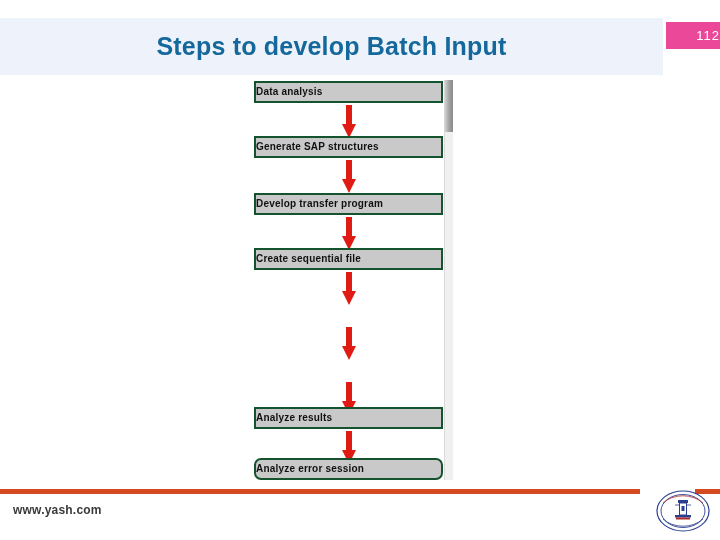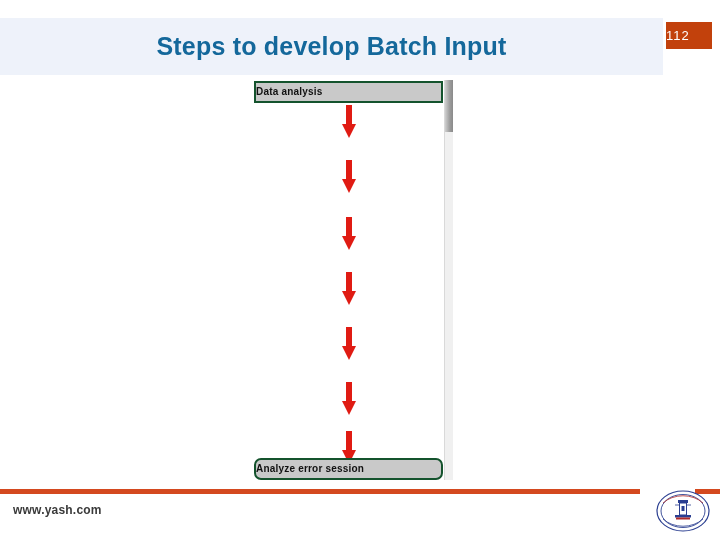--- a/index.html
+++ b/index.html
@@ -44,27 +44,27 @@
     font-size: 25px;
     font-weight: bold;
     color: #14689b;
     letter-spacing: 0.2px;
     white-space: nowrap;
   }
   .page-badge {
     position: absolute;
     left: 666px;
     top: 22px;
-    width: 46px;
+    width: 54px;
     height: 27px;
-    background: #c2410c;
+    background: #ec4899;
     color: #ffffff;
     font-size: 13px;
     line-height: 27px;
-    text-align: left;
+    text-align: right;
     letter-spacing: 1px;
   }
 
   
   .chart-image {
     position: absolute;
     left: 243px;
     top: 78px;
     width: 212px;
     height: 402px;
@@ -186,45 +186,49 @@
 
   <div class="chart-image">
     <div class="chart-inner">
 
       <div class="flow-node" style="top:3px;">Data analysis</div>
       <div class="flow-arrow" style="top:27px;">
         <div class="shaft"></div>
           <div class="head"></div>
       </div>
 
+      <div class="flow-node" style="top:58px;">Generate SAP structures</div>
       <div class="flow-arrow" style="top:82px;">
         <div class="shaft"></div>
           <div class="head"></div>
       </div>
 
+      <div class="flow-node" style="top:115px;">Develop transfer program</div>
       <div class="flow-arrow" style="top:139px;">
         <div class="shaft"></div>
           <div class="head"></div>
       </div>
 
+      <div class="flow-node" style="top:170px;">Create sequential file</div>
       <div class="flow-arrow" style="top:194px;">
         <div class="shaft"></div>
           <div class="head"></div>
       </div>
 
       <div class="flow-arrow" style="top:249px;">
         <div class="shaft"></div>
           <div class="head"></div>
       </div>
 
       <div class="flow-arrow" style="top:304px;">
         <div class="shaft"></div>
           <div class="head"></div>
       </div>
 
+      <div class="flow-node" style="top:329px;">Analyze results</div>
       <div class="flow-arrow" style="top:353px;">
         <div class="shaft"></div>
           <div class="head"></div>
       </div>
 
       <div class="flow-node" style="top:380px;border-radius:7px;">Analyze error session</div>
 
       <div class="chart-scrollbar">
         <div class="thumb"></div>
       </div>

